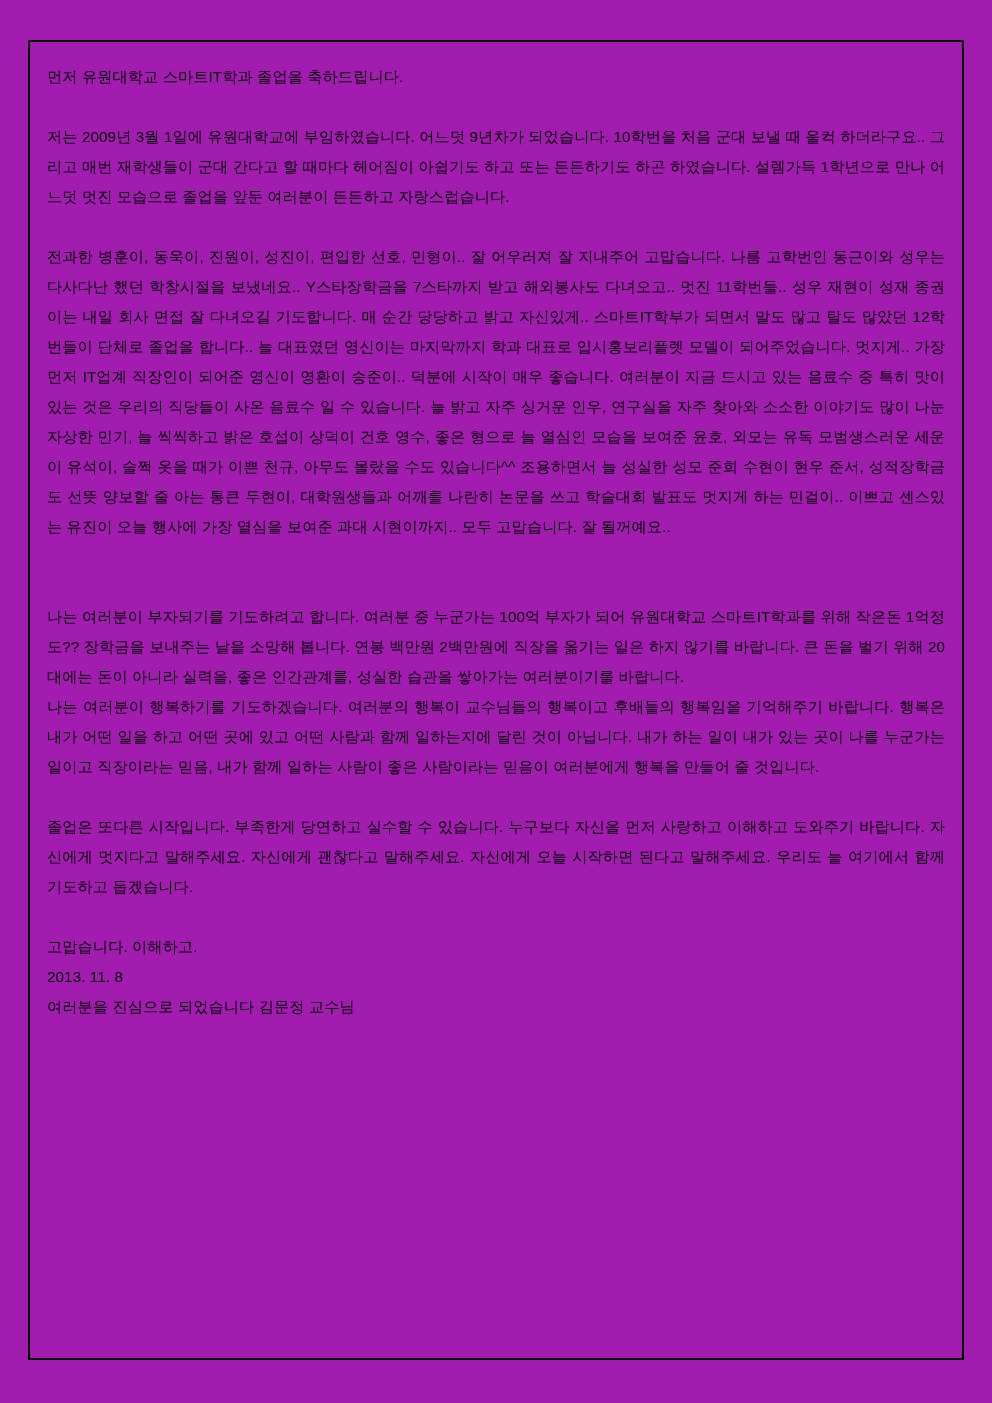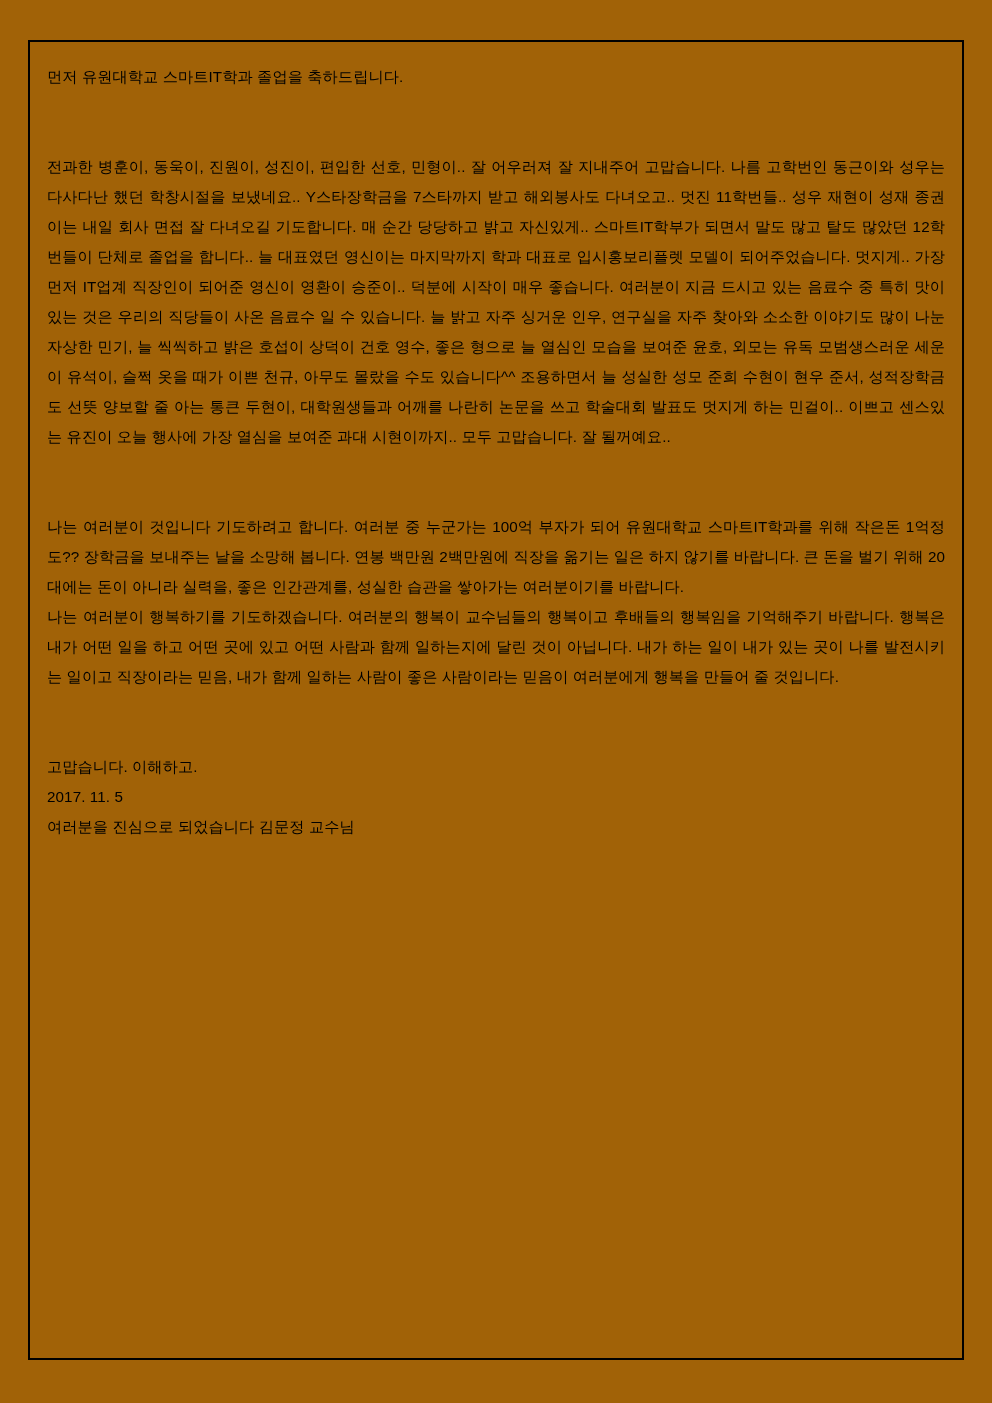--- a/index.html
+++ b/index.html
@@ -9,21 +9,21 @@
   }
   body {
     width: 992px;
     height: 1403px;
     font-family: "Liberation Sans", "DejaVu Sans", sans-serif;
   }
   .page {
     position: relative;
     width: 992px;
     height: 1403px;
-    background: #a16207;
+    background: #a21caf;
     box-sizing: border-box;
   }
   .page-border {
     position: absolute;
     left: 28px;
     top: 40px;
     width: 936px;
     height: 1320px;
     border: 2px solid #000000;
     box-sizing: border-box;
@@ -55,35 +55,37 @@
 </head>
 <body>
 
 <div class="page">
   <div class="page-border"></div>
   <div class="doc-body">
 
     <p class="para tight">먼저 유원대학교 스마트IT학과 졸업을 축하드립니다.</p>
     <div class="spacer"></div>
 
+    <p class="para">저는 2009년 3월 1일에 유원대학교에 부임하였습니다. 어느덧 9년차가 되었습니다. 10학번을 처음 군대 보낼 때 울컥 하더라구요.. 그리고 매번 재학생들이 군대 간다고 할 때마다 헤어짐이 아쉽기도 하고 또는 든든하기도 하곤 하였습니다. 설렘가득 1학년으로 만나 어느덧 멋진 모습으로 졸업을 앞둔 여러분이 든든하고 자랑스럽습니다.</p>
     <div class="spacer"></div>
 
     <p class="para">전과한 병훈이, 동욱이, 진원이, 성진이, 편입한 선호, 민형이.. 잘 어우러져 잘 지내주어 고맙습니다. 나름 고학번인 동근이와 성우는 다사다난 했던 학창시절을 보냈네요.. Y스타장학금을 7스타까지 받고 해외봉사도 다녀오고.. 멋진 11학번들.. 성우 재현이 성재 종권이는 내일 회사 면접 잘 다녀오길 기도합니다. 매 순간 당당하고 밝고 자신있게.. 스마트IT학부가 되면서 말도 많고 탈도 많았던 12학번들이 단체로 졸업을 합니다.. 늘 대표였던 영신이는 마지막까지 학과 대표로 입시홍보리플렛 모델이 되어주었습니다. 멋지게.. 가장 먼저 IT업계 직장인이 되어준 영신이 영환이 승준이.. 덕분에 시작이 매우 좋습니다. 여러분이 지금 드시고 있는 음료수 중 특히 맛이 있는 것은 우리의 직당들이 사온 음료수 일 수 있습니다. 늘 밝고 자주 싱거운 인우, 연구실을 자주 찾아와 소소한 이야기도 많이 나눈 자상한 민기, 늘 씩씩하고 밝은 호섭이 상덕이 건호 영수, 좋은 형으로 늘 열심인 모습을 보여준 윤호, 외모는 유독 모범생스러운 세운이 유석이, 슬쩍 옷을 때가 이쁜 천규, 아무도 몰랐을 수도 있습니다^^ 조용하면서 늘 성실한 성모 준희 수현이 현우 준서, 성적장학금도 선뜻 양보할 줄 아는 통큰 두현이, 대학원생들과 어깨를 나란히 논문을 쓰고 학술대회 발표도 멋지게 하는 민걸이.. 이쁘고 센스있는 유진이 오늘 행사에 가장 열심을 보여준 과대 시현이까지.. 모두 고맙습니다. 잘 될꺼예요..</p>
     <div class="spacer"></div>
 
     <div class="spacer"></div>
 
-    <p class="para">나는 여러분이 것입니다 기도하려고 합니다. 여러분 중 누군가는 100억 부자가 되어 유원대학교 스마트IT학과를 위해 작은돈 1억정도?? 장학금을 보내주는 날을 소망해 봅니다. 연봉 백만원 2백만원에 직장을 옮기는 일은 하지 않기를 바랍니다. 큰 돈을 벌기 위해 20대에는 돈이 아니라 실력을, 좋은 인간관계를, 성실한 습관을 쌓아가는 여러분이기를 바랍니다.</p>
+    <p class="para">나는 여러분이 부자되기를 기도하려고 합니다. 여러분 중 누군가는 100억 부자가 되어 유원대학교 스마트IT학과를 위해 작은돈 1억정도?? 장학금을 보내주는 날을 소망해 봅니다. 연봉 백만원 2백만원에 직장을 옮기는 일은 하지 않기를 바랍니다. 큰 돈을 벌기 위해 20대에는 돈이 아니라 실력을, 좋은 인간관계를, 성실한 습관을 쌓아가는 여러분이기를 바랍니다.</p>
 
-    <p class="para">나는 여러분이 행복하기를 기도하겠습니다. 여러분의 행복이 교수님들의 행복이고 후배들의 행복임을 기억해주기 바랍니다. 행복은 내가 어떤 일을 하고 어떤 곳에 있고 어떤 사람과 함께 일하는지에 달린 것이 아닙니다. 내가 하는 일이 내가 있는 곳이 나를 발전시키는 일이고 직장이라는 믿음, 내가 함께 일하는 사람이 좋은 사람이라는 믿음이 여러분에게 행복을 만들어 줄 것입니다.</p>
+    <p class="para">나는 여러분이 행복하기를 기도하겠습니다. 여러분의 행복이 교수님들의 행복이고 후배들의 행복임을 기억해주기 바랍니다. 행복은 내가 어떤 일을 하고 어떤 곳에 있고 어떤 사람과 함께 일하는지에 달린 것이 아닙니다. 내가 하는 일이 내가 있는 곳이 나를 누군가는 일이고 직장이라는 믿음, 내가 함께 일하는 사람이 좋은 사람이라는 믿음이 여러분에게 행복을 만들어 줄 것입니다.</p>
     <div class="spacer"></div>
 
+    <p class="para">졸업은 또다른 시작입니다. 부족한게 당연하고 실수할 수 있습니다. 누구보다 자신을 먼저 사랑하고 이해하고 도와주기 바랍니다. 자신에게 멋지다고 말해주세요. 자신에게 괜찮다고 말해주세요. 자신에게 오늘 시작하면 된다고 말해주세요. 우리도 늘 여기에서 함께 기도하고 돕겠습니다.</p>
     <div class="spacer"></div>
 
 
     <p class="para tight">고맙습니다. 이해하고.</p>
 
-    <p class="para tight">2017. 11. 5</p>
+    <p class="para tight">2013. 11. 8</p>
 
     <p class="para tight">여러분을 진심으로 되었습니다 김문정 교수님</p>
 
   </div>
 </div>
 
 </body></html>

